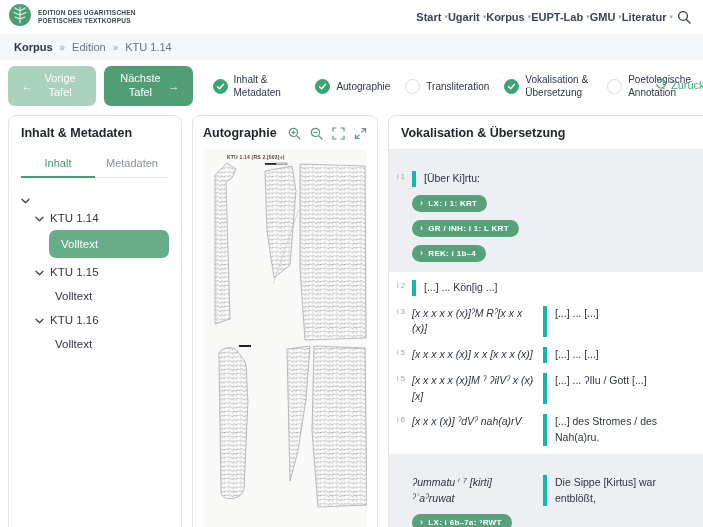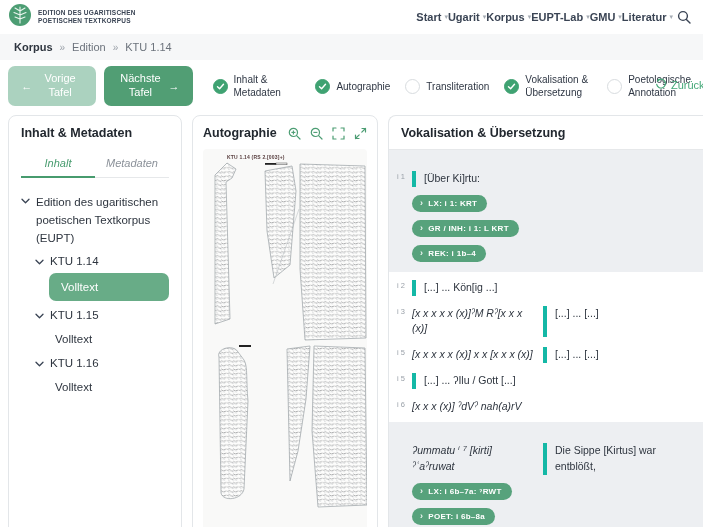--- a/index.html
+++ b/index.html
@@ -35,21 +35,21 @@
   .circle.checked { background:#3fa272; border-color:#3fa272; }
   .reset-link { position:absolute; left:655px; top:18px; display:flex; align-items:center; gap:4px; color:#44a878; font-size:11px; white-space:nowrap; cursor:pointer; text-decoration:none; }
 
   
   .main { display:flex; gap:10px; padding:3px 0 0 8px; height:415px; }
   .panel { border:1px solid #e3e6e9; border-radius:8px; background:#fff; height:430px; }
 
   .panel-content { width:174px; padding:10px 12px; }
   .panel-title { font-size:12.5px; font-weight:bold; color:#22282f; }
   .tabs { display:flex; border-bottom:1px solid #e6e8ea; margin-top:10px; }
-  .tab { flex:1; text-align:center; font-size:11px; padding:7px 0; color:#8b9199; cursor:pointer;font-style:italic; }
+  .tab { flex:1; text-align:center; font-size:11px; padding:7px 0; color:#8b9199; cursor:pointer; }
   .tab.active { color:#479b6e; border-bottom:2px solid #479b6e; margin-bottom:-1px; }
   .tree { margin-top:12px; font-size:11.5px; color:#2e353f; }
   .tree-row { display:flex; gap:6px; padding:4px 0; align-items:flex-start; cursor:pointer; }
   .tree-row svg { flex-shrink:0; margin-top:4px; }
   .tree-root .rlabel { line-height:1.55; max-width:128px; }
   .tree-l2 { margin-left:14px; }
   .pill { margin-left:28px; margin-top:2px; margin-bottom:4px; background:#68ac87; color:#fff; border-radius:7px; padding:8px 12px; width:calc(100% - 28px); font-size:11.5px; cursor:pointer; }
   .plainleaf { margin-left:34px; padding:8px 0; cursor:pointer; }
 
   .panel-auto { width:186px; padding:10px 10px; display:flex; flex-direction:column; }
@@ -189,21 +189,20 @@
       <div class="panel-title">Inhalt &amp; Metadaten</div>
       <div class="tabs">
         <span class="tab active">Inhalt</span>
         <span class="tab">Metadaten</span>
       </div>
       <div class="tree">
         <div class="tree-row tree-root">
           <svg width="9" height="6" viewBox="0 0 9 6">
               <polyline points="1,1.2 4.5,4.8 8,1.2" fill="none" stroke="#3a4454" stroke-width="1.3" stroke-linecap="round" stroke-linejoin="round"></polyline>
             </svg>
-          <span class="rlabel">Edition des ugaritischen poetischen Textkorpus (EUPT)</span>
         </div>
         <div class="tree-row tree-l2">
           <svg width="9" height="6" viewBox="0 0 9 6">
               <polyline points="1,1.2 4.5,4.8 8,1.2" fill="none" stroke="#3a4454" stroke-width="1.3" stroke-linecap="round" stroke-linejoin="round"></polyline>
             </svg>
           <span>KTU 1.14</span>
         </div>
         <div class="pill">Volltext</div>
         <div class="tree-row tree-l2">
           <svg width="9" height="6" viewBox="0 0 9 6">
@@ -316,25 +315,27 @@
           <span class="translit">[x x x x x (x)]ˀM Rˀ[x x x (x)]</span>
           <span class="translation">[...] ... [...]</span>
         </div>
         <div class="trow">
           <span class="num">i 5</span>
           <span class="translit">[x x x x x (x)] x x [x x x (x)]</span>
           <span class="translation">[...] ... [...]</span>
         </div>
         <div class="trow">
           <span class="num">i 5</span>
+          <span class="translit">[x x x x x (x)]M ˀ ʔilVˀ x (x) [x]</span>
           <span class="translation">[...] ... ʔIlu / Gott [...]</span>
         </div>
         <div class="trow">
           <span class="num">i 6</span>
           <span class="translit">[x x x (x)] ˀdVˀ nah(a)rV</span>
+          <span class="translation">[...] des Stromes / des Nah(a)ru.</span>
         </div>
       </div>
 
       <div class="tgroup shaded">
         <div class="trow">
           <span class="num"></span>
           <span class="translit">ʔummatu ⁱ ⁷ [kirti] ˀʿaˀruwat</span>
           <span class="translation">Die Sippe [Kirtus] war entblößt,</span>
         </div>
         <div class="badges">

